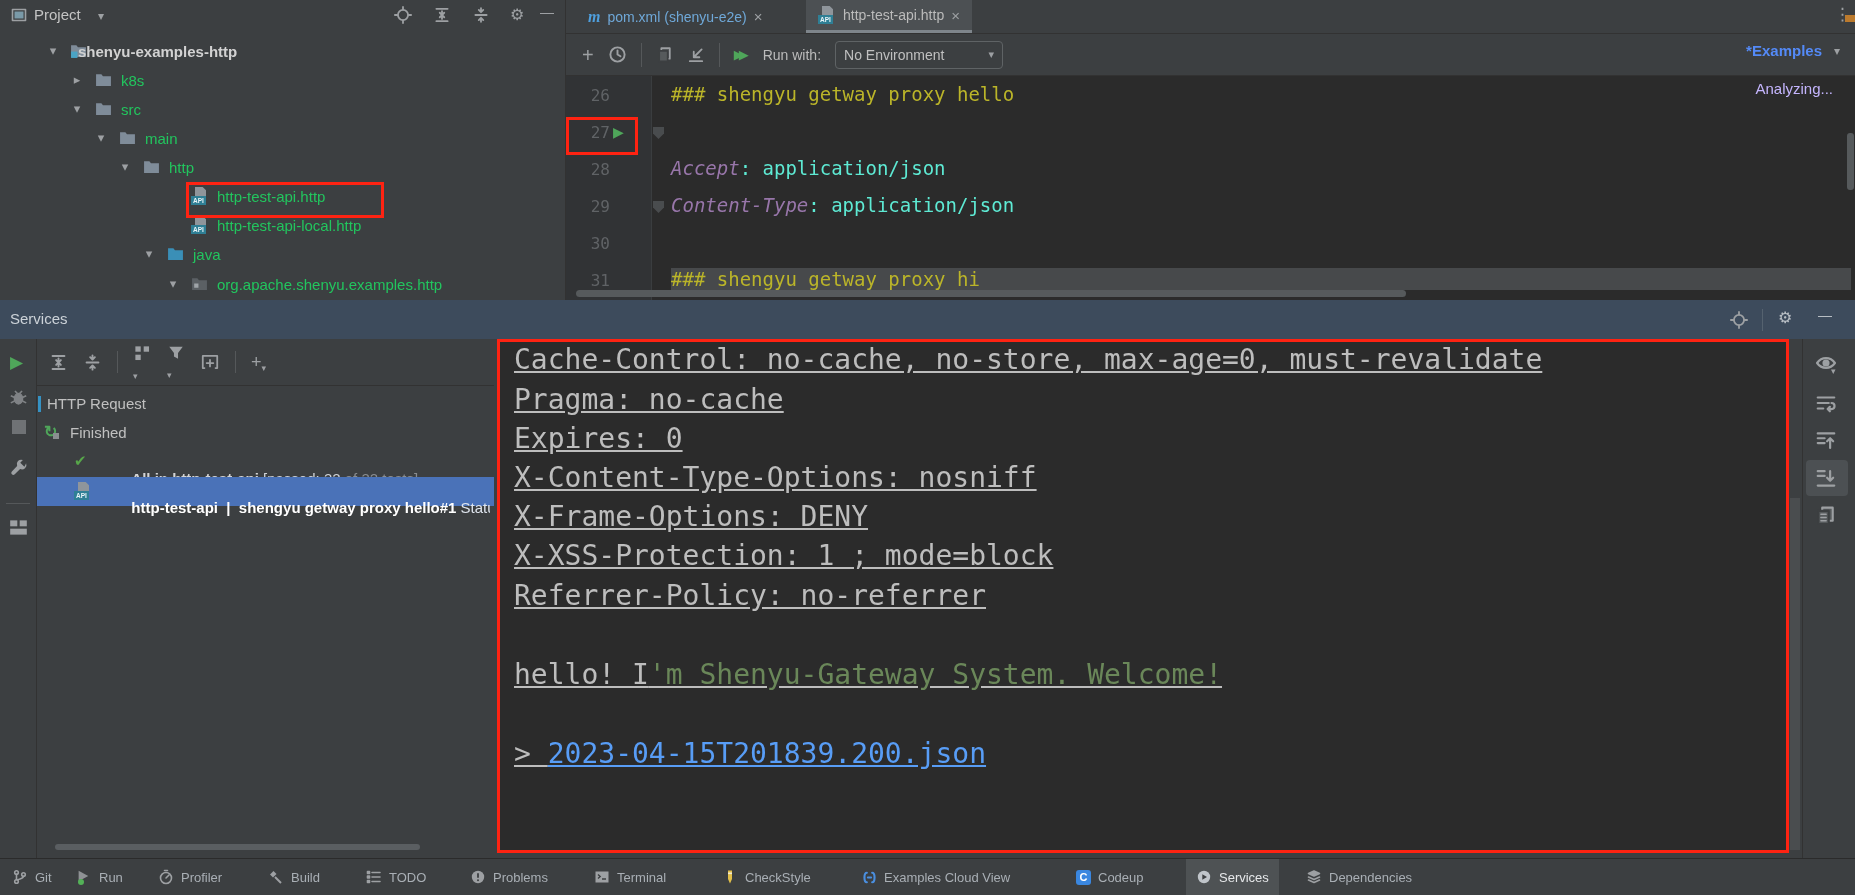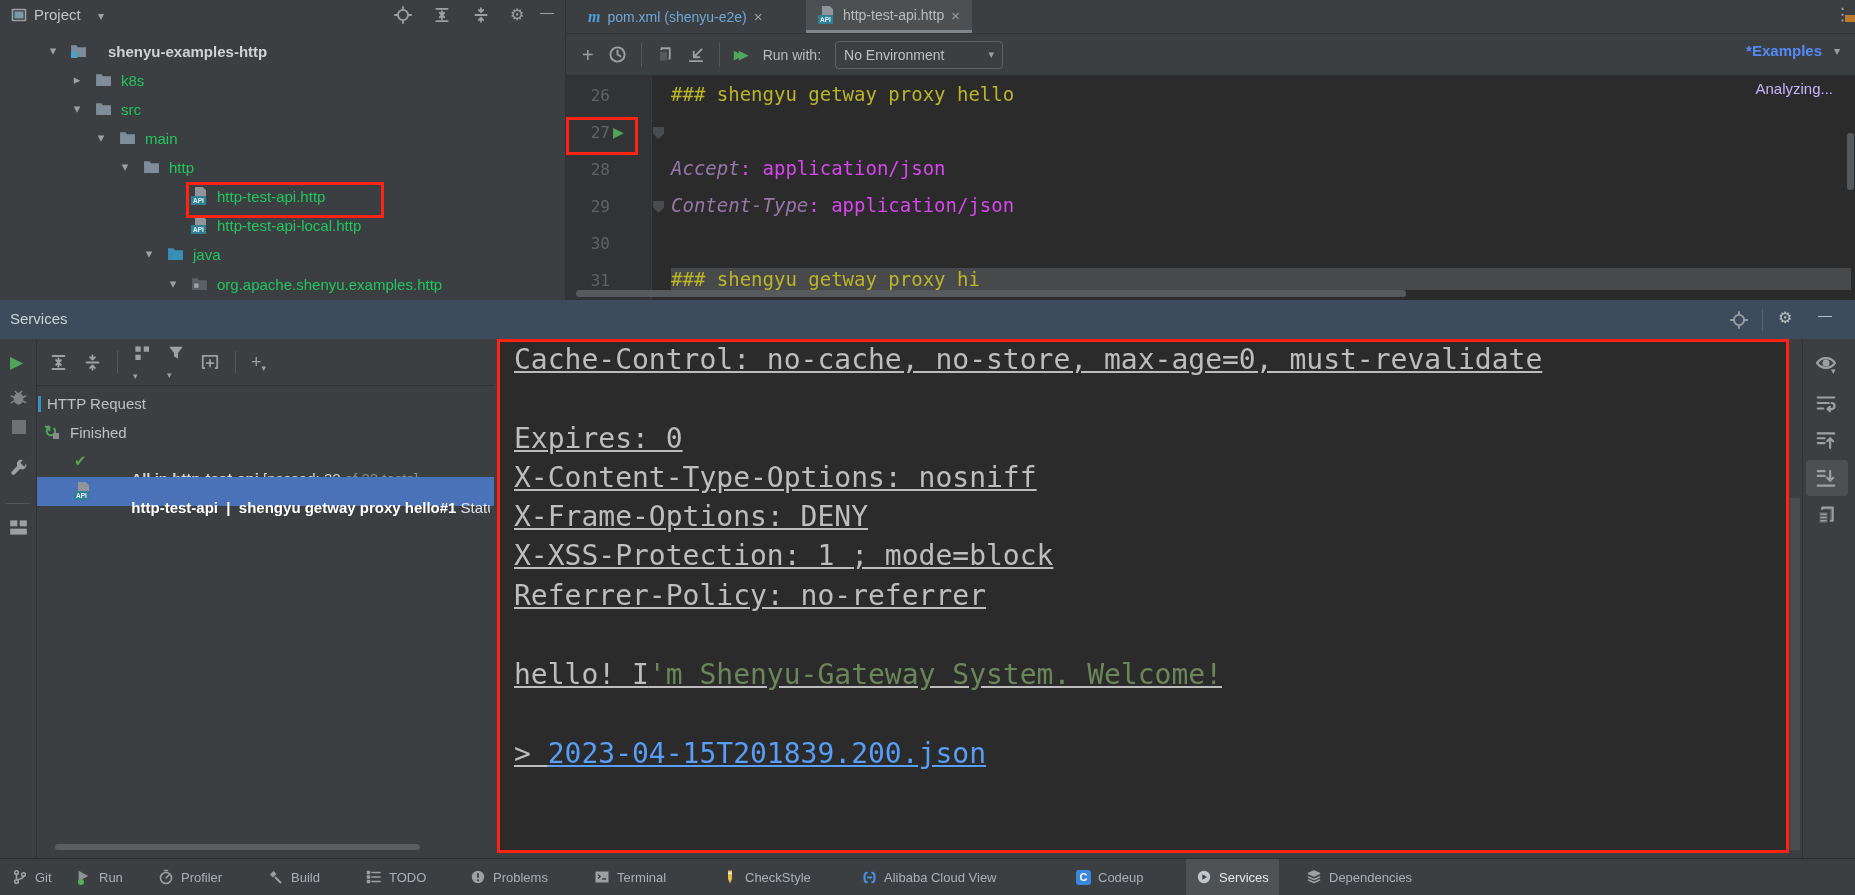--- a/index.html
+++ b/index.html
@@ -53,21 +53,21 @@
   .lnum{position:absolute;left:4px;width:40px;text-align:right;font-size:16px;color:#606366;
         font-family:"DejaVu Sans Mono",monospace;}
   .gut-run{position:absolute;left:47px;color:#4fa65a;font-size:14px;}
   .fold{position:absolute;left:87px;width:11px;height:12px;background:#494c4e;
         clip-path:polygon(0 0,100% 0,100% 55%,50% 100%,0 55%);}
   .cline-ed{position:absolute;left:105px;font-size:19px;white-space:pre;font-family:"DejaVu Sans Mono",monospace;}
   .c-comment{color:#bbb529;}
   .c-key{color:#cc7832;}
   .c-url{color:#a9b7c6;text-decoration:underline;}
   .c-hname{color:#9876aa;font-style:italic;}
-  .c-hval{color:#d946ef;}
+  .c-hval{color:#5eead4;}
   .ed-hscroll{position:absolute;left:10px;top:217px;width:830px;height:7px;background:#565a5c;border-radius:4px;}
   .ed-vscroll{position:absolute;left:1281px;top:133px;width:7px;height:57px;background:#565a5c;border-radius:3px;}
   .ed-mark{position:absolute;left:1279px;top:15px;width:10px;height:7px;background:#bb7a2d;}
 
   
   #svc-header{left:0;top:300px;width:1855px;height:39px;background:#3d4b5c;}
   .svc-title{left:10px;top:10px;font-size:15px;color:#ccd2d8;}
   .svc-hicon{top:11px;width:18px;height:18px;}
   #svc-body{left:0;top:339px;width:1855px;height:519px;background:#3c3f41;}
   #svc-leftstrip{left:0;top:339px;width:37px;height:519px;border-right:1px solid #323232;box-sizing:border-box;}
@@ -147,21 +147,21 @@
     </div>
 
     <div class="trow" style="top:38px">
       <span class="tchev" style="left:46px">▾</span>
       <span class="ticon" style="left:70px">
         <svg class="folder-svg" viewBox="0 0 16 14">
             <path d="M1 2h5l1.5 2H15v9H1z" fill="#7f8c99"></path>
             <rect x="1" y="8" width="6" height="6" fill="#4aa3c4"></rect>
           </svg>
       </span>
-      <span class="tlabel bold" style="left:108px">shenyu-examples-http</span>
+      <span class="tlabel bold" style="left:78px">shenyu-examples-http</span>
     </div>
     <div class="trow" style="top:67px">
       <span class="tchev" style="left:70px">▸</span>
       <span class="ticon" style="left:95px">
         <svg class="folder-svg" viewBox="0 0 16 14">
             <path d="M1 2h5l1.5 2H15v9H1z" fill="#7f8c99"></path>
           </svg>
       </span>
       <span class="tlabel" style="left:121px">k8s</span>
     </div>
@@ -397,20 +397,21 @@
       </span>
       <span class="slabel nowrap" style="left:61px;width:392px">
         <span style="font-weight:bold;color:#ffffff">http-test-api  |  shengyu getway proxy hello#1</span><span style="color:#dfe5ee"> Status:</span>
       </span>
     </div>
     <div class="st-hscroll"></div>
   </div>
 
   <div class="abs" id="console"></div>
   <div class="abs kline" style="top:341px">Cache-Control: no-cache, no-store, max-age=0, must-revalidate</div>
+  <div class="abs kline" style="top:381px">Pragma: no-cache</div>
   <div class="abs kline" style="top:420px">Expires: 0</div>
   <div class="abs kline" style="top:459px">X-Content-Type-Options: nosniff</div>
   <div class="abs kline" style="top:498px">X-Frame-Options: DENY</div>
   <div class="abs kline" style="top:537px">X-XSS-Protection: 1 ; mode=block</div>
   <div class="abs kline" style="top:577px">Referrer-Policy: no-referrer</div>
   <div class="abs kline" style="top:656px"><span>hello! I</span><span class="kgreen">'m Shenyu-Gateway System. Welcome!</span></div>
   <div class="abs kline" style="top:735px"><span>&gt; </span><span class="klink">2023-04-15T201839.200.json</span></div>
   <div class="abs console-vscroll"></div>
 
   <div class="abs" id="svc-rightstrip"></div>
@@ -523,21 +524,21 @@
           </svg>
       </span>
       <span>CheckStyle</span>
     </div>
     <div class="sbitem" style="left:861px">
       <span class="sbicon">
         <svg width="17" height="17" viewBox="0 0 16 16" fill="none" stroke="#4a8fe0" stroke-width="2" stroke-linecap="round">
             <path d="M5.5 3.5C2.5 3.5 2.5 12.5 5.5 12.5M10.5 3.5c3 0 3 9 0 9M6.5 8h3"></path>
           </svg>
       </span>
-      <span>Alibaba Cloud View</span>
+      <span>Examples Cloud View</span>
     </div>
     <div class="sbitem" style="left:1076px">
       <span class="codeup-sq">C</span>
       <span>Codeup</span>
     </div>
     <div class="sbitem active" style="left:1196px">
       <span class="sbicon">
         <svg width="16" height="16" viewBox="0 0 16 16">
             <circle cx="8" cy="8" r="6.2" fill="#c0c5ca"></circle>
             <path d="M6.3 5.2L11 8l-4.7 2.8z" fill="#3c3f41"></path>

